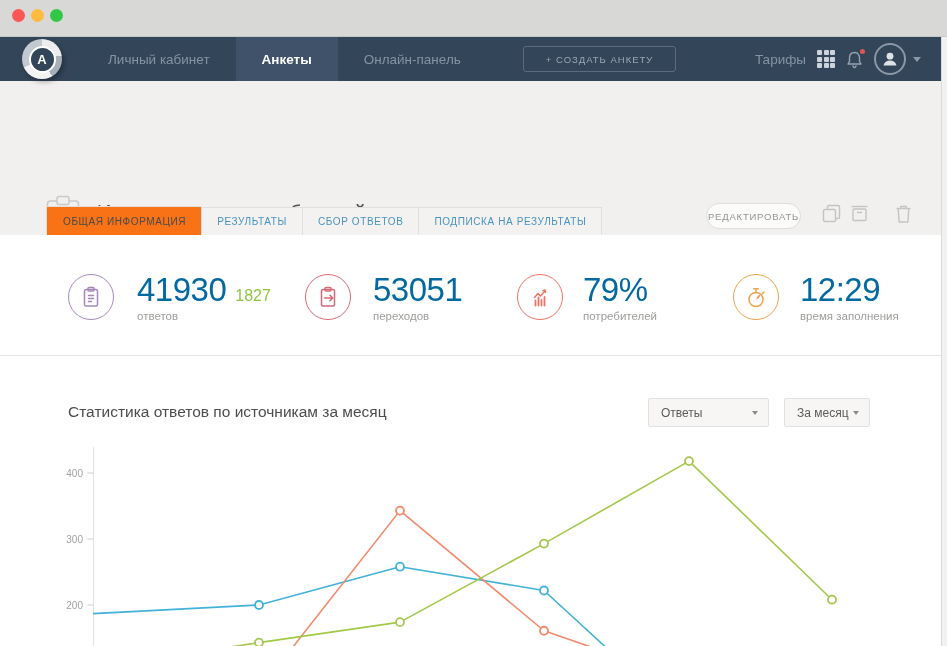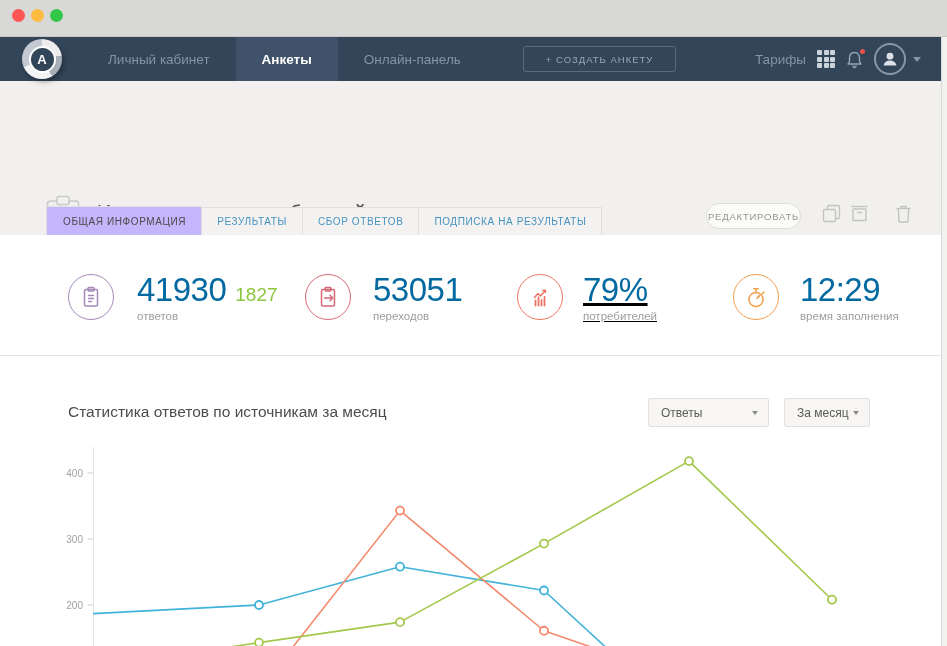--- a/index.html
+++ b/index.html
@@ -62,33 +62,33 @@
     border:1px solid #dedddb; border-radius:14px; background:#fbfbfa;
     color:#97948f; font-size:9.5px; letter-spacing:.8px; cursor:pointer;
     display:flex; align-items:center; justify-content:center; font-family:inherit; }
   .hdr-action { position:absolute; top:123px; cursor:pointer; color:#c3c3c1; }
   .act-dup { left:822px; } .act-arc { left:850px; } .act-del { left:895px; }
   
   .tabs-row { position:absolute; left:46px; bottom:0; display:flex; align-items:flex-end; }
   .tab { height:28px; display:flex; align-items:center; padding:0 15px;
     font-size:10px; letter-spacing:.6px; background:#f3f2f0; color:#4793c0;
     border:1px solid #e0dfdd; border-bottom:none; margin-right:-1px; cursor:pointer; }
-  .tab.active { background:#c4b5fd; color:#4a4a48; height:29px; position:relative; z-index:2;padding-left:16px; }
+  .tab.active { background:#f97316; color:#4a4a48; height:29px; position:relative; z-index:2;padding-left:16px; }
   
   .stats-section { position:absolute; left:0; top:235px; width:941px; height:121px;
     background:#fff; border-bottom:1px solid #e5e5e3; }
   .stat-icon { position:absolute; top:274px; width:46px; height:46px;
     border:1px solid; border-radius:50%; display:flex; align-items:center;
     justify-content:center; }
   .si1 { left:68px; } .si2 { left:305px; } .si3 { left:517px; } .si4 { left:733px; }
   .stat-body { position:absolute; top:271px; }
-  .sb1 { left:137px; } .sb2 { left:373px; } .sb3 { left:583px;text-decoration:underline; } .sb4 { left:800px; }
+  .sb1 { left:137px; } .sb2 { left:373px; } .sb3 { left:583px; } .sb4 { left:800px; }
   .value-row { display:flex; align-items:baseline; gap:9px; }
   .stat-value { font-size:33px; color:#0369a1; letter-spacing:-.5px; }
-  .stat-delta { font-size:19px; }
+  .stat-delta { font-size:16px; }
   .stat-label { font-size:11.5px; color:#9d9d9b; margin-top:1px; }
   
   .chart-section { position:absolute; left:0; top:356px; width:941px; height:290px;
     background:#fff; }
   .chart-title { position:absolute; left:68px; top:403px; font-size:15.5px; color:#4c4c4c; }
   .filter { position:absolute; top:398px; height:29px; background:#f7f6f5;
     border:1px solid #e2e1df; border-radius:2px; display:flex; align-items:center;
     justify-content:space-between; padding:0 10px 0 12px; font-size:12px;
     color:#5a5a58; cursor:pointer; }
   .flt1 { left:648px; width:121px; } .flt2 { left:784px; width:86px; }

